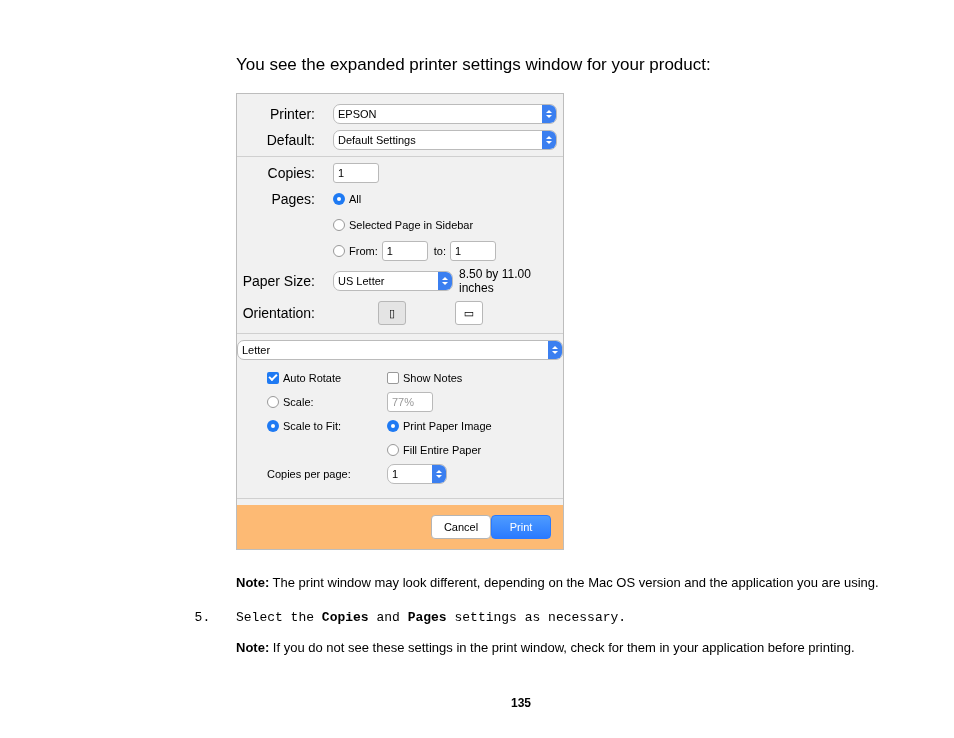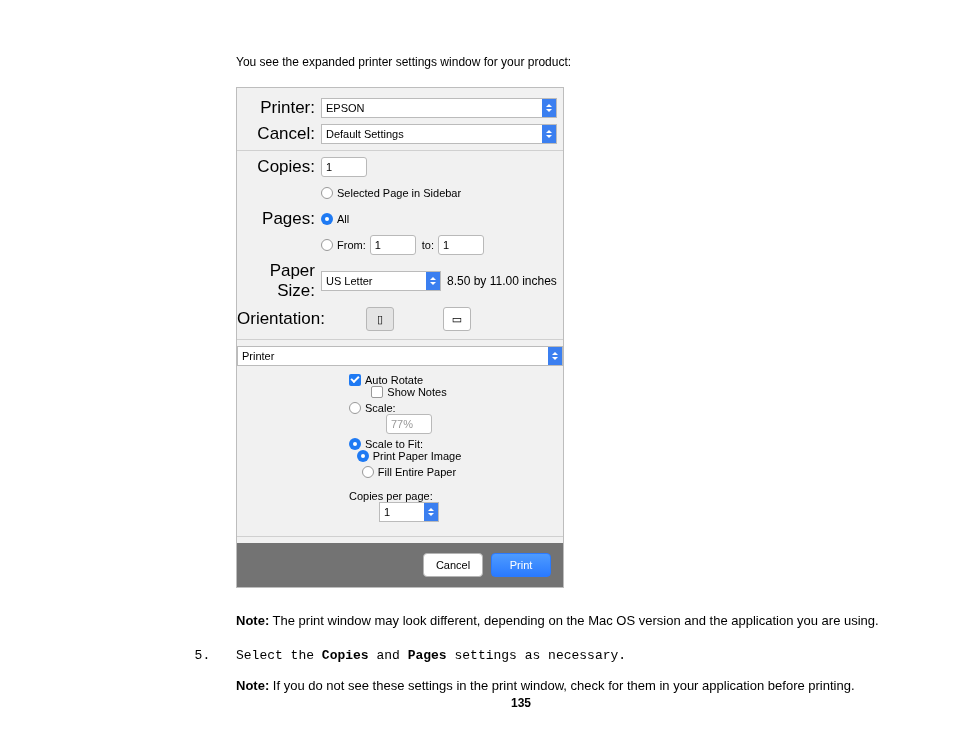--- a/index.html
+++ b/index.html
@@ -11,21 +11,21 @@
     width: 954px;
     height: 738px;
     position: relative;
   }
   .page {
     position: absolute;
     left: 200px;
     top: 55px;
     width: 720px;
   }
-  .intro-text { margin: 0 0 18px 36px; font-size: 12px; }
+  .intro-text { margin: 0 0 18px 36px; font-size: 17px; }
 
   
   .dialog {
     margin-left: 36px;
     width: 328px;
     border: 1px solid #bdbdbd;
     background: #f1f1f1;
     padding-top: 10px;
     padding-bottom: 0;
     box-sizing: border-box;
@@ -35,42 +35,42 @@
   }
   .row {
     display: flex;
     align-items: center;
     margin: 0 6px 6px 0;
     min-height: 20px;
   }
   .lbl {
     width: 78px;
     text-align: right;
-    padding-right: 6px;
-    font-size: 17px;
+    padding-right: 18px;
+    font-size: 14px;
     color: #000;
     flex: none;
   }
   .field-text {
     flex: 1;
     background: #fff;
     border: 1px solid #b9b9b9;
     height: 18px;
     line-height: 18px;
     padding: 0 4px;
     border-radius: 3px;
     font-size: 11px;
   }
   .field-text.small { width: 36px; flex: none; }
   .select-wrap {
     display: flex;
     flex: 1;
     background: #fff;
     border: 1px solid #bbb;
-    border-radius: 0;
+    border-radius: 7px;
     height: 18px;
     overflow: hidden;
   }
   .select-wrap .sel-txt {
     flex: 1;
     padding: 0 4px;
     line-height: 18px;
     font-size: 11px;
   }
   .select-wrap .sel-btn {
@@ -116,27 +116,27 @@
   .orient-btn.sel { background: #e4e4e4; }
 
   .dim-hint { margin-left: 6px; font-size: 12px; color: #000; }
 
   .hr { border-top: 1px solid #d0d0d0; margin: 4px 0 6px 0; }
 
   .mid-sel-row { display:flex; justify-content:center; margin-bottom:8px; }
   .mid-sel { width: 152px; }
 
   .opts { padding: 0 12px 6px 30px; }
-  .opt-row { display:flex; align-items:center; min-height:20px; margin-bottom:4px;flex-direction:column; }
+  .opt-row { display:flex; min-height:20px; margin-bottom:4px; }
   .opt-left { width: 120px; display:flex; align-items:center; font-size:11px; }
   .opt-right { display:flex; align-items:center; font-size:11px; }
 
   .btn-bar {
-    display:flex; justify-content:flex-end; gap:8px;
-    background:#737373; padding: 10px 12px;
+    display:flex; justify-content:flex-end; 
+    background:#fdba74; padding: 10px 12px;
   }
   .btn {
     min-width: 58px; height:22px; border-radius:4px; border:1px solid #b4b4b4;
     background:#fff; font-size:11px; display:flex; align-items:center; justify-content:center;
   }
   .btn.primary {
     background: linear-gradient(#4e9bff, #2a7aff); color:#fff; border-color:#2a7aff;
   }
 
   .note-block { margin: 24px 0 0 36px; font-size: 13px; line-height: 1.35; max-width: 700px; }
@@ -159,42 +159,42 @@
 
     <div class="row">
       <div class="lbl">Printer:</div>
       <div class="select-wrap">
         <div class="sel-txt">EPSON</div>
         <div class="sel-btn"></div>
       </div>
     </div>
 
     <div class="row">
-      <div class="lbl">Cancel:</div>
+      <div class="lbl">Default:</div>
       <div class="select-wrap">
         <div class="sel-txt">Default Settings</div>
         <div class="sel-btn"></div>
       </div>
     </div>
     <div class="hr"></div>
 
     <div class="row">
       <div class="lbl">Copies:</div>
       <div class="field-text small">1</div>
     </div>
 
     <div class="row">
+      <div class="lbl">Pages:</div>
+      <div class="radio sel"></div>
+      <span>All</span>
+    </div>
+    <div class="row">
       <div class="lbl"></div>
       <div class="radio"></div>
       <span>Selected Page in Sidebar</span>
-    </div>
-    <div class="row">
-      <div class="lbl">Pages:</div>
-      <div class="radio sel"></div>
-      <span>All</span>
     </div>
     <div class="row">
       <div class="lbl"></div>
       <div class="radio"></div>
       <span style="margin-right:4px;">From:</span>
       <div class="field-text small">1</div>
       <span style="margin:0 4px 0 6px;">to:</span>
       <div class="field-text small">1</div>
     </div>
 
@@ -213,21 +213,21 @@
         <span>▯</span>
       </div>
       <div class="orient-btn">
         <span>▭</span>
       </div>
     </div>
     <div class="hr"></div>
 
     <div class="mid-sel-row">
       <div class="select-wrap mid-sel">
-        <div class="sel-txt">Printer</div>
+        <div class="sel-txt">Letter</div>
         <div class="sel-btn"></div>
       </div>
     </div>
 
     <div class="opts">
       <div class="opt-row">
         <div class="opt-left">
           <div class="check sel"></div>
           <span>Auto Rotate</span>
         </div>

